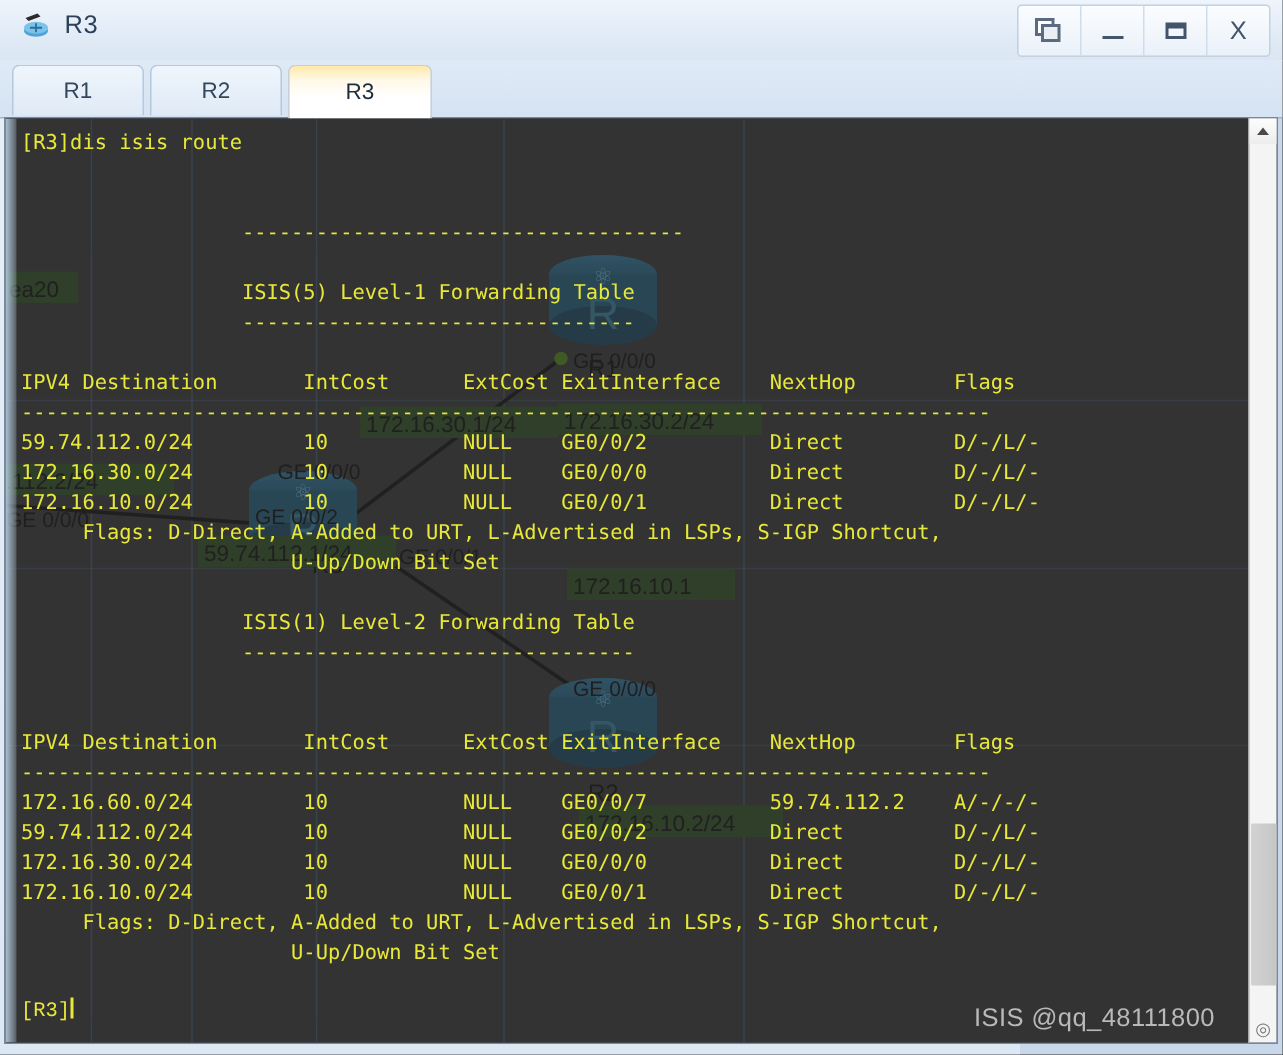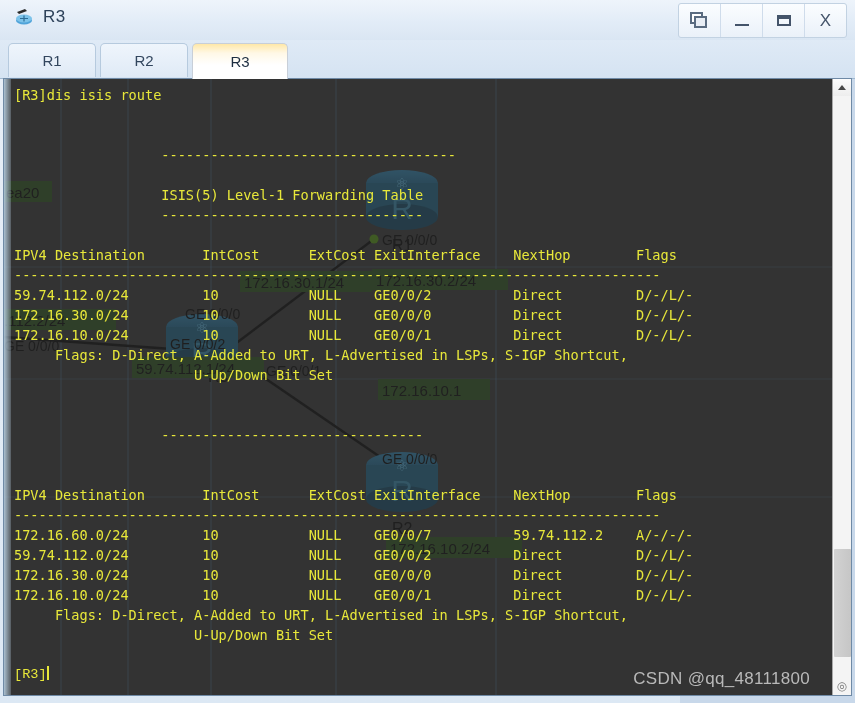--- a/index.html
+++ b/index.html
@@ -285,33 +285,34 @@
         <div class="ln" style="top:66px;">                  ------------------------------------</div>
         <div class="ln" style="top:106px;">                  ISIS(5) Level-1 Forwarding Table</div>
         <div class="ln" style="top:126px;">                  --------------------------------</div>
         <div class="ln" style="top:166px;">IPV4 Destination       IntCost      ExtCost ExitInterface    NextHop        Flags</div>
         <div class="ln" style="top:186px;">-------------------------------------------------------------------------------</div>
         <div class="ln" style="top:206px;">59.74.112.0/24         10           NULL    GE0/0/2          Direct         D/-/L/-</div>
         <div class="ln" style="top:226px;">172.16.30.0/24         10           NULL    GE0/0/0          Direct         D/-/L/-</div>
         <div class="ln" style="top:246px;">172.16.10.0/24         10           NULL    GE0/0/1          Direct         D/-/L/-</div>
         <div class="ln" style="top:266px;">     Flags: D-Direct, A-Added to URT, L-Advertised in LSPs, S-IGP Shortcut,</div>
         <div class="ln" style="top:286px;">                      U-Up/Down Bit Set</div>
+        <div class="ln" style="top:326px;">                  ISIS(1) Level-2 Forwarding Table</div>
         <div class="ln" style="top:346px;">                  --------------------------------</div>
         <div class="ln" style="top:406px;">IPV4 Destination       IntCost      ExtCost ExitInterface    NextHop        Flags</div>
         <div class="ln" style="top:426px;">-------------------------------------------------------------------------------</div>
         <div class="ln" style="top:446px;">172.16.60.0/24         10           NULL    GE0/0/7          59.74.112.2    A/-/-/-</div>
         <div class="ln" style="top:466px;">59.74.112.0/24         10           NULL    GE0/0/2          Direct         D/-/L/-</div>
         <div class="ln" style="top:486px;">172.16.30.0/24         10           NULL    GE0/0/0          Direct         D/-/L/-</div>
         <div class="ln" style="top:506px;">172.16.10.0/24         10           NULL    GE0/0/1          Direct         D/-/L/-</div>
         <div class="ln" style="top:526px;">     Flags: D-Direct, A-Added to URT, L-Advertised in LSPs, S-IGP Shortcut,</div>
         <div class="ln" style="top:546px;">                      U-Up/Down Bit Set</div>
         <div class="ln" style="top:586px;font-family:Liberation Mono, monospace;"><span>[R3]</span><span class="cursor"></span></div>
       </div>
 
-      <div class="watermark">CSDN @qq_48111800</div>
+      <div class="watermark">ISIS @qq_48111800</div>
     </div>
 
     <div class="vscroll">
       <div class="sb-up"></div>
       <div class="sb-thumb"></div>
       <div class="sb-dn">◎</div>
     </div>
   </div>
 
 </div>

